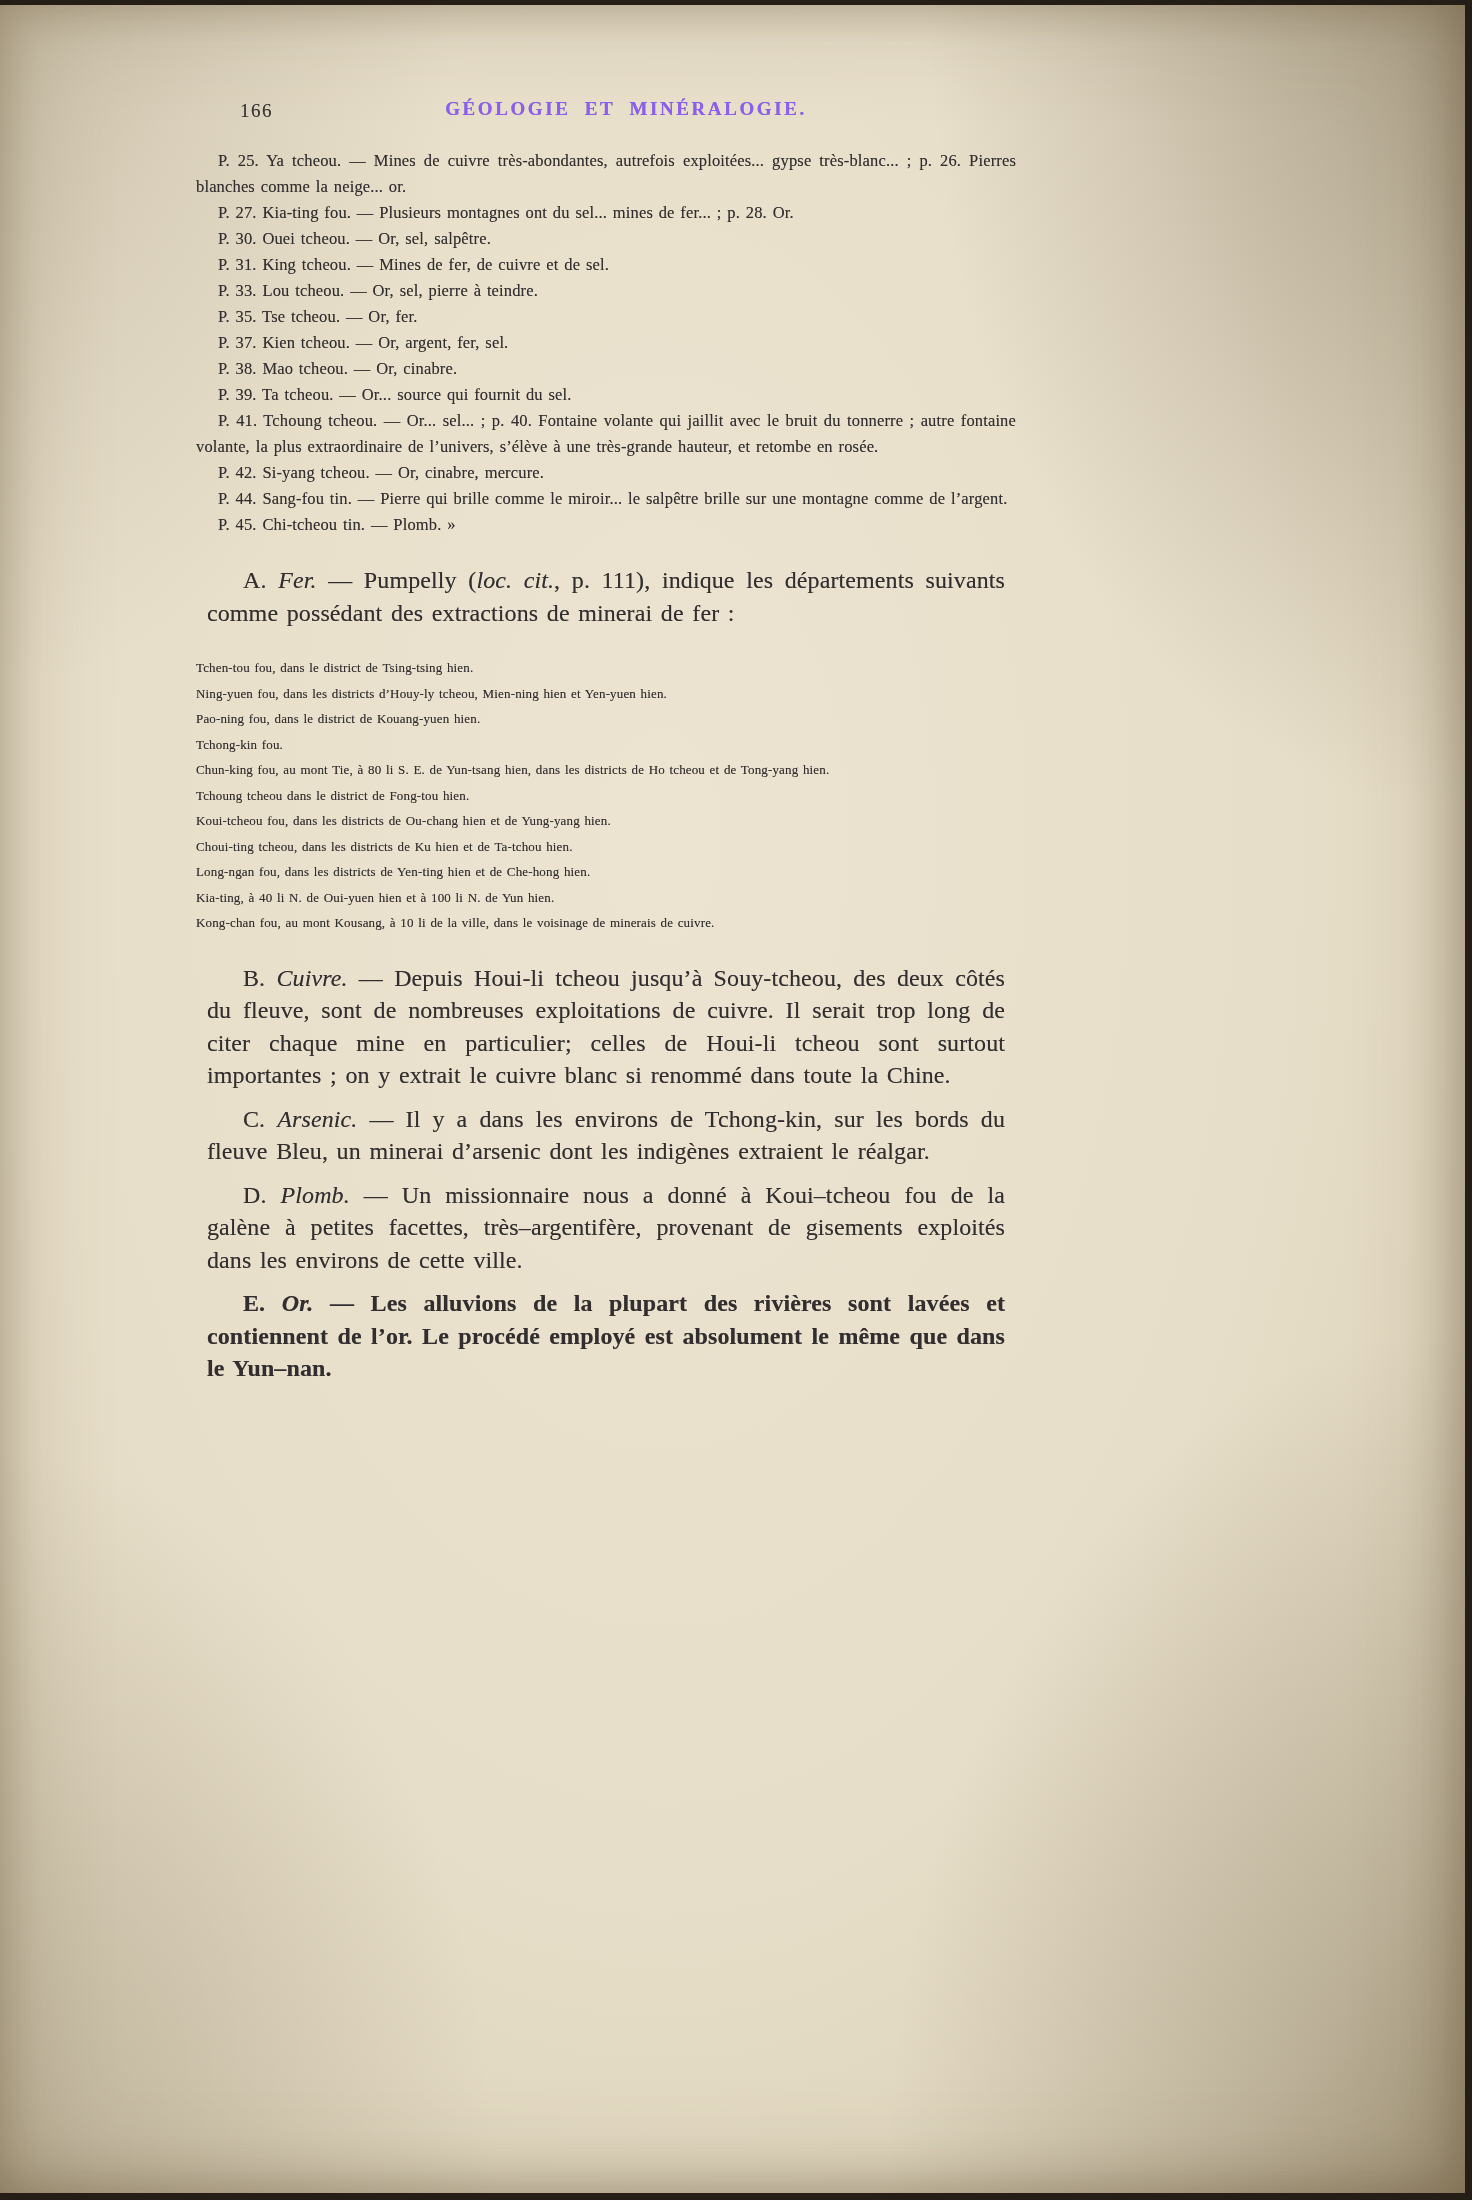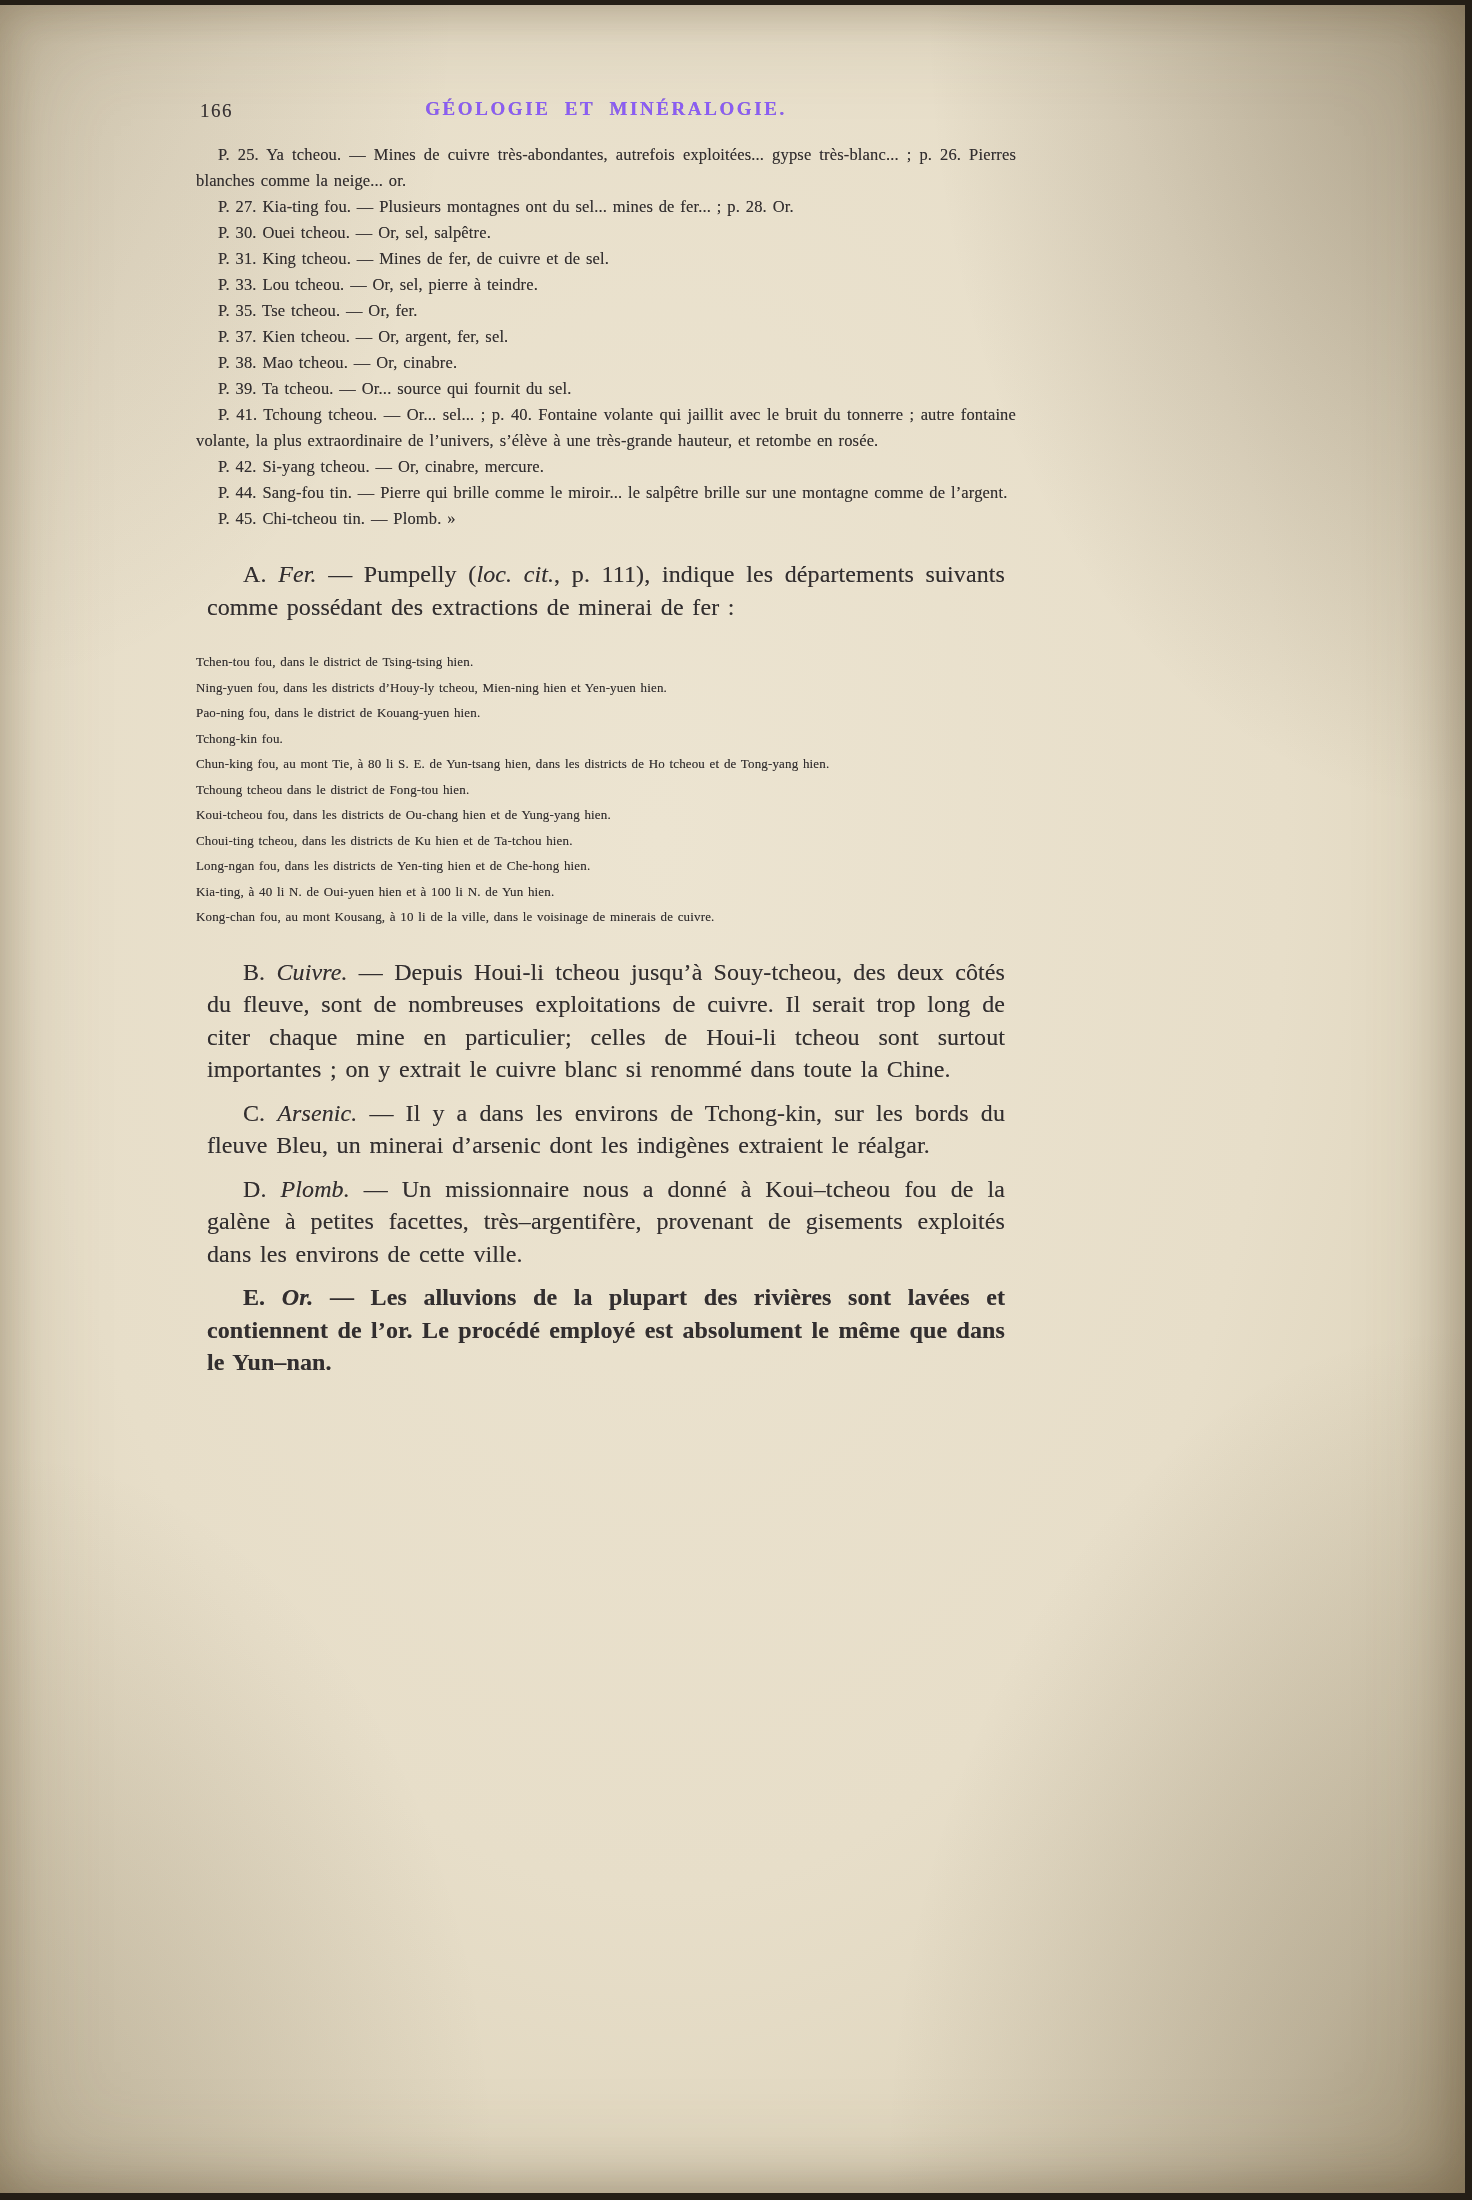--- a/index.html
+++ b/index.html
@@ -29,39 +29,40 @@
   .content {
     position: absolute;
     left: 196px; top: 98px;
     width: 820px;
     color: #322e2f;
     text-shadow: 0 0 0.5px rgba(52,46,47,.45);
   }
   .header {
     position: relative;
     height: 28px;
+    margin-left: 40px;
   }
   .pagenum {
     position: absolute;
     left: 4px; top: 2px;
     font-size: 19px;
     letter-spacing: 1.5px;
     color: #383334;
   }
   .runtitle {
     position: absolute;
     left: 0; right: 0; top: 0;
     text-align: center;
     font-size: 19px;
     font-weight: bold;
     letter-spacing: 2.6px;
     word-spacing: 7px;
     color: #8b5cf6;
   }
-  .entries { margin-top: 16px; }
+  .entries { margin-top: 22px; }
   .entries p {
     margin: 0;
     font-size: 16.5px;
     line-height: 26px;
     text-indent: 22px;
     text-align: justify;
     letter-spacing: .15px;
     word-spacing: 1.5px;
   }
   .sec {

